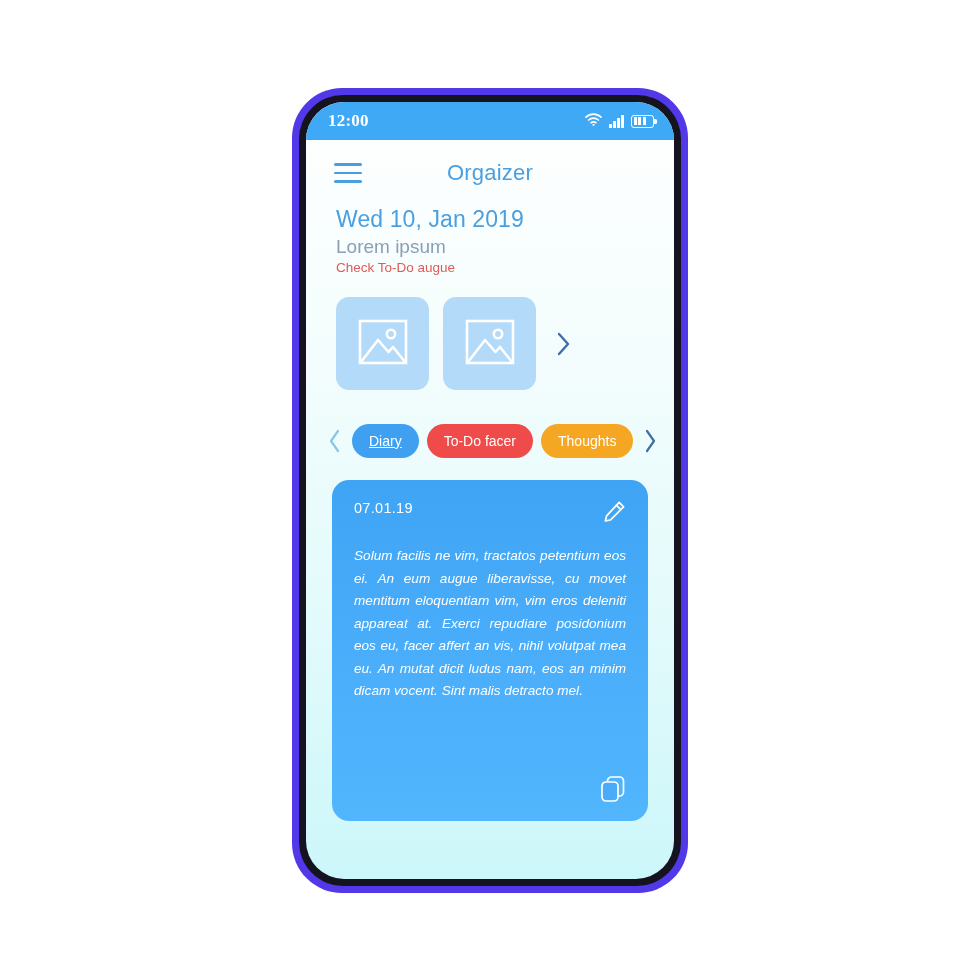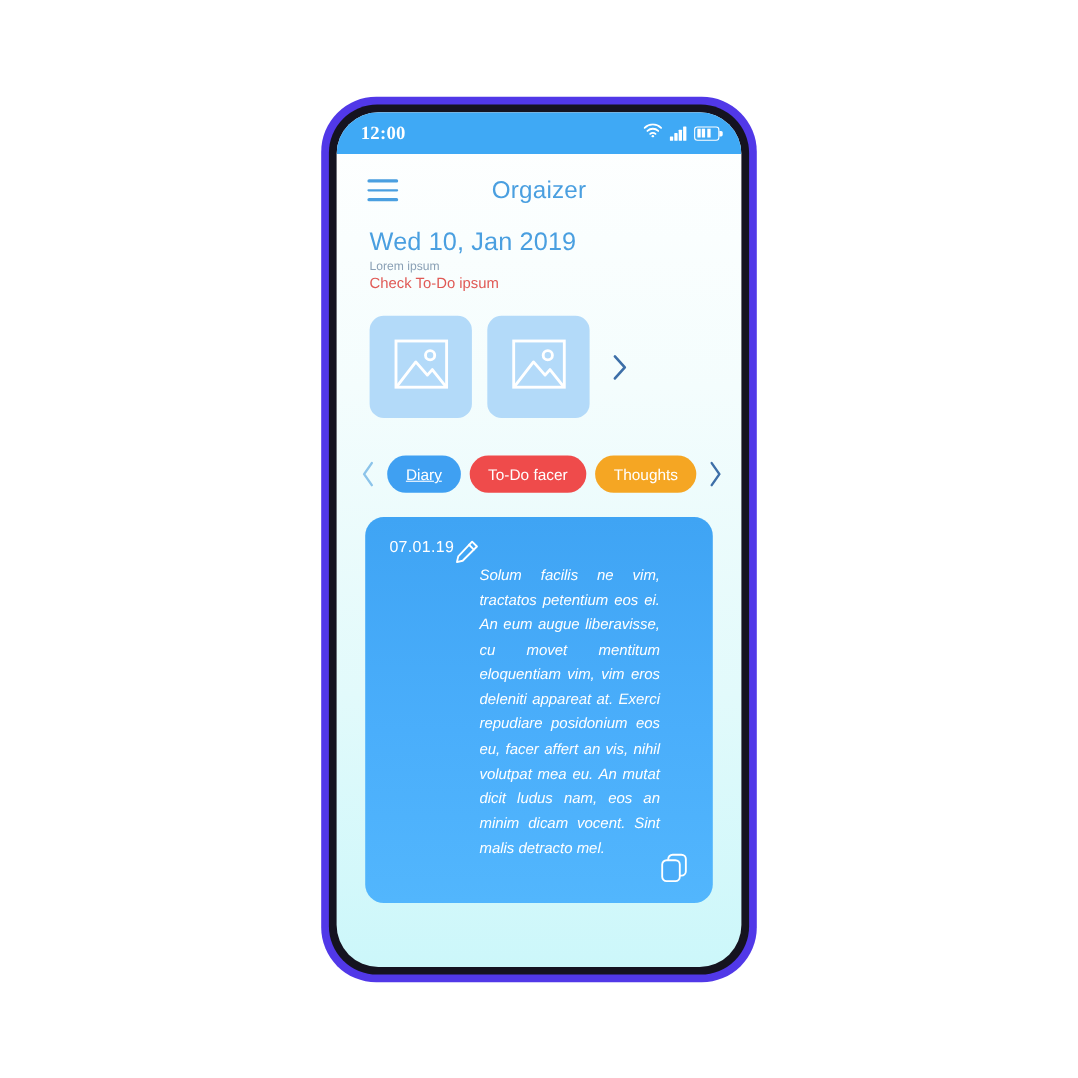--- a/index.html
+++ b/index.html
@@ -162,21 +162,21 @@
     gap: 20px;
   }
 
   .date-title {
     font-size: 23px;
     color: #4a9fe0;
     margin-bottom: 3px;
     letter-spacing: 0.1px;
   }
   .date-sub {
-    font-size: 11px;
+    font-size: 19px;
     color: #8aa0b5;
     margin-bottom: 2px;
   }
   .date-alert {
     font-size: 13.5px;
     color: #e05a56;
   }
 
   
   .thumbs {
@@ -231,21 +231,21 @@
 
   
   .entry-card {
     margin: 22px 26px 0 26px;
     flex: 1 1 auto;
     min-height: 0;
     border-radius: 17px;
     background: linear-gradient(180deg, #3fa4f4 0%, #4aaefb 55%, #52b6fd 100%);
     padding: 20px 22px 18px 22px;
     display: flex;
-    flex-direction: row;
+    flex-direction: column;
     margin-bottom: 58px;
   }
   .entry-head {
     display: flex;
     align-items: flex-start;
     justify-content: space-between;
   }
   .entry-date {
     color: #ffffff;
     font-size: 14.5px;
@@ -308,21 +308,21 @@
           </div>
           <div class="app-title">Orgaizer</div>
         </div>
 
         <div class="content-area">
 
           <div class="upper-section">
             <div class="upper-left">
               <div class="date-title">Wed 10, Jan 2019</div>
               <div class="date-sub">Lorem ipsum</div>
-              <div class="date-alert">Check To-Do ipsum</div>
+              <div class="date-alert">Check To-Do augue</div>
 
               <div class="thumbs">
                 <div class="thumb">
                   <span>
                     <svg width="52" height="52" viewBox="0 0 52 52" fill="none">
                       <rect x="3" y="5" width="46" height="42" stroke="#ffffff" stroke-width="2.6"></rect>
                       <circle cx="34" cy="18" r="4.2" stroke="#ffffff" stroke-width="2.6"></circle>
                       <path d="M4 46 L21 24 L31.5 36 L36 31 L48 46" stroke="#ffffff" stroke-width="2.6" stroke-linejoin="round" fill="none"></path>
                     </svg>
                   </span>

